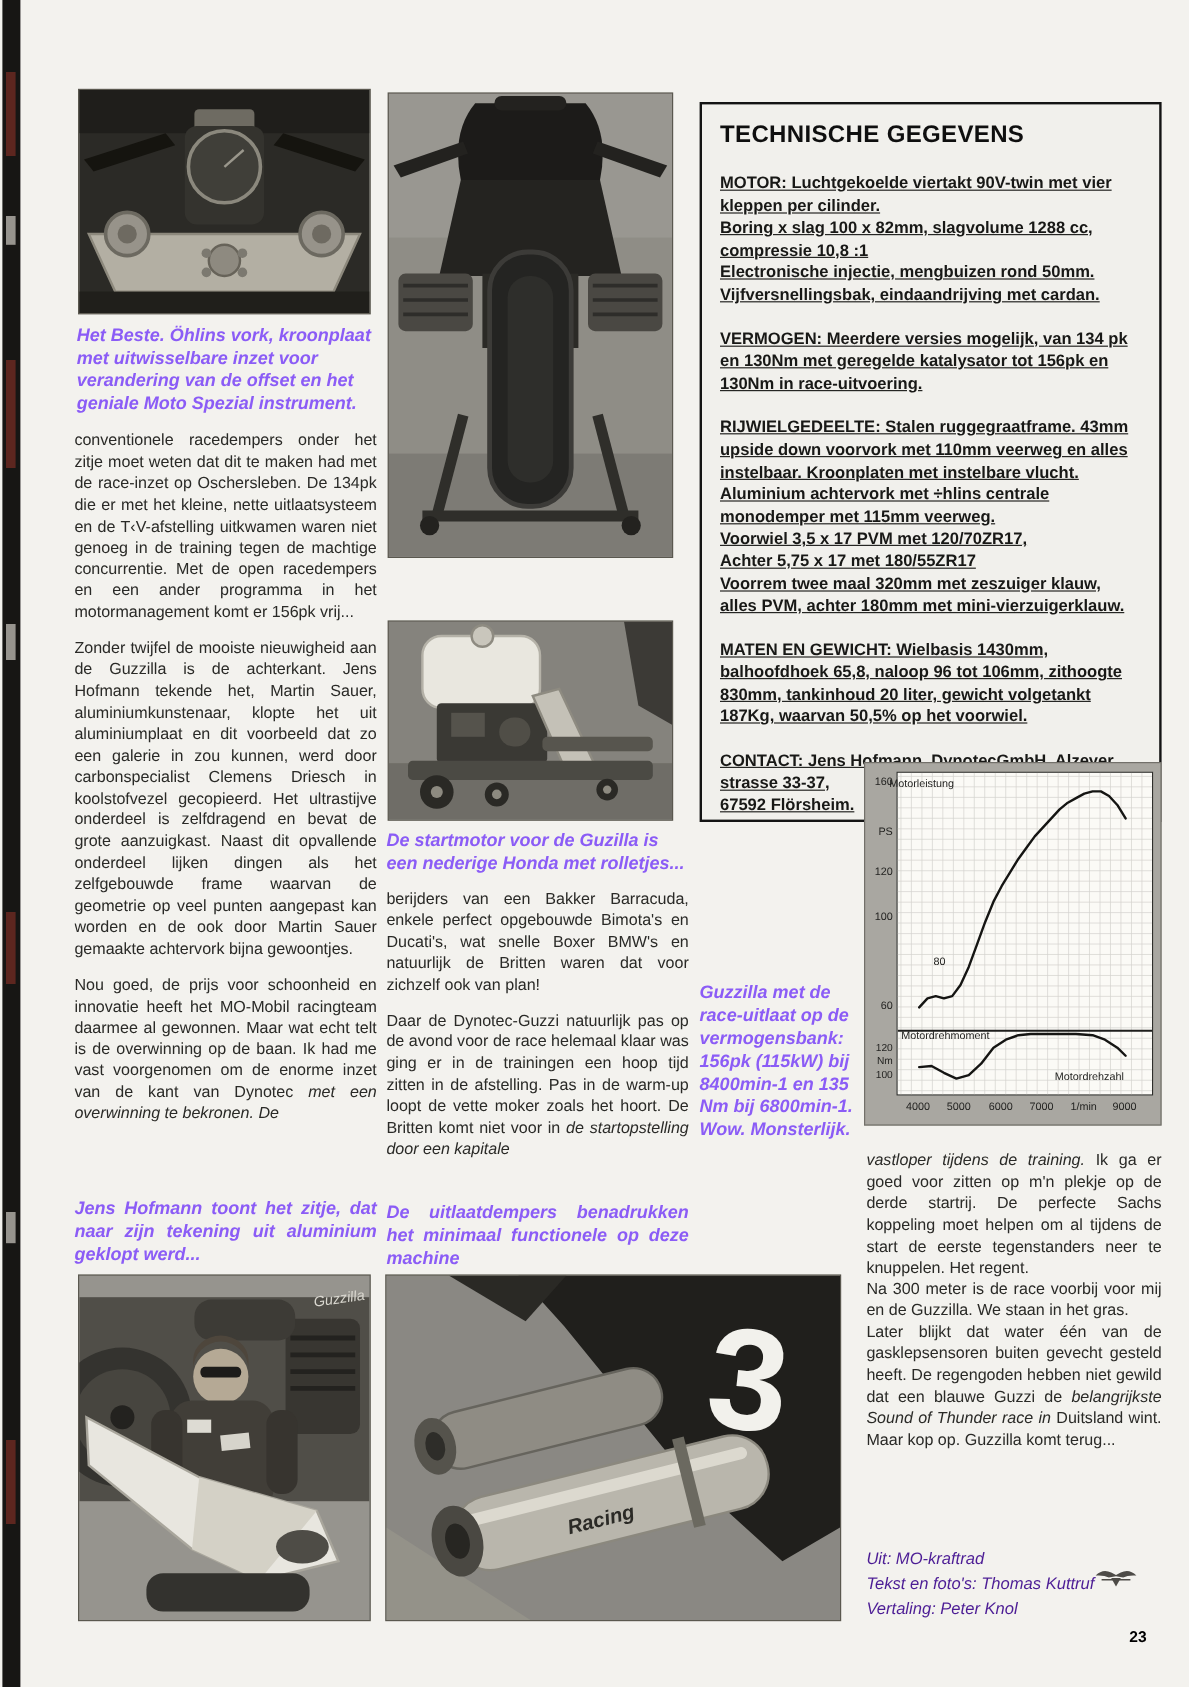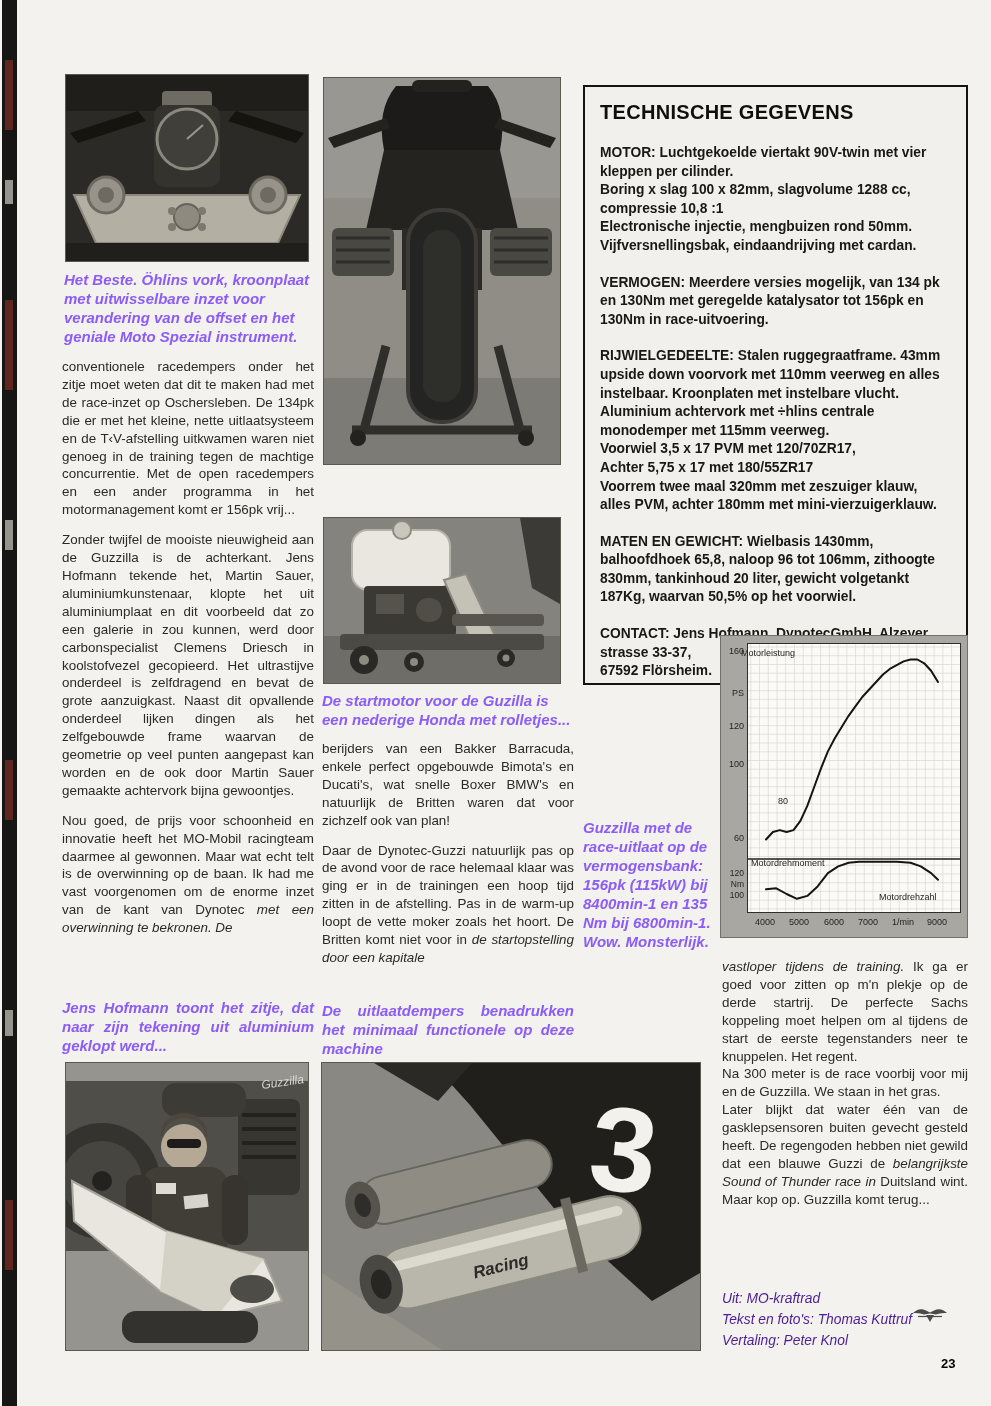--- a/index.html
+++ b/index.html
@@ -20,21 +20,21 @@
   .cap{font-weight:bold;font-style:italic;font-size:15px;line-height:19px;color:#8b5cf6;text-align:left;}
   .cap.just{text-align:justify;}
   
   .body{font-size:13.4px;line-height:17.9px;text-align:justify;color:#2a2a27;}
   .body p{margin:0 0 12px 0;}
   .body p.tight{margin:0;}
   .it{font-style:italic;}
   
   #techbox{left:583px;top:85px;width:385px;height:600px;background:#f1f0ec;border:2px solid #141414;box-sizing:border-box;padding:12px 15px;overflow:hidden;}
   #techbox h1{margin:2px 0 20px 0;font-size:20px;letter-spacing:.3px;color:#0f0f0f;font-weight:bold;}
-  .tech-sec{margin:0 0 18px 0;}
+  .tech-sec{margin:0 0 18px 0;text-decoration:underline;}
   .tech-sec div{font-weight:bold;font-size:13.8px;line-height:18.6px;color:#181816;}
   
   #chart{left:720px;top:635px;width:248px;height:303px;background:#a9a7a1;border:1px solid #72706a;box-sizing:border-box;z-index:5;}
   #plot{position:absolute;left:26px;top:7px;width:212px;height:268px;background:#fbfaf6;border:1px solid #2e2e2b;box-sizing:content-box;}
   .clab{position:absolute;font-size:9px;color:#242422;}
   .ylab{width:22px;text-align:right;}
   .ylab2{width:22px;text-align:right;font-size:8.5px;}
   .xlab{width:36px;text-align:center;font-size:9px;}
   
   #chartcap{left:583px;top:818px;width:132px;}

